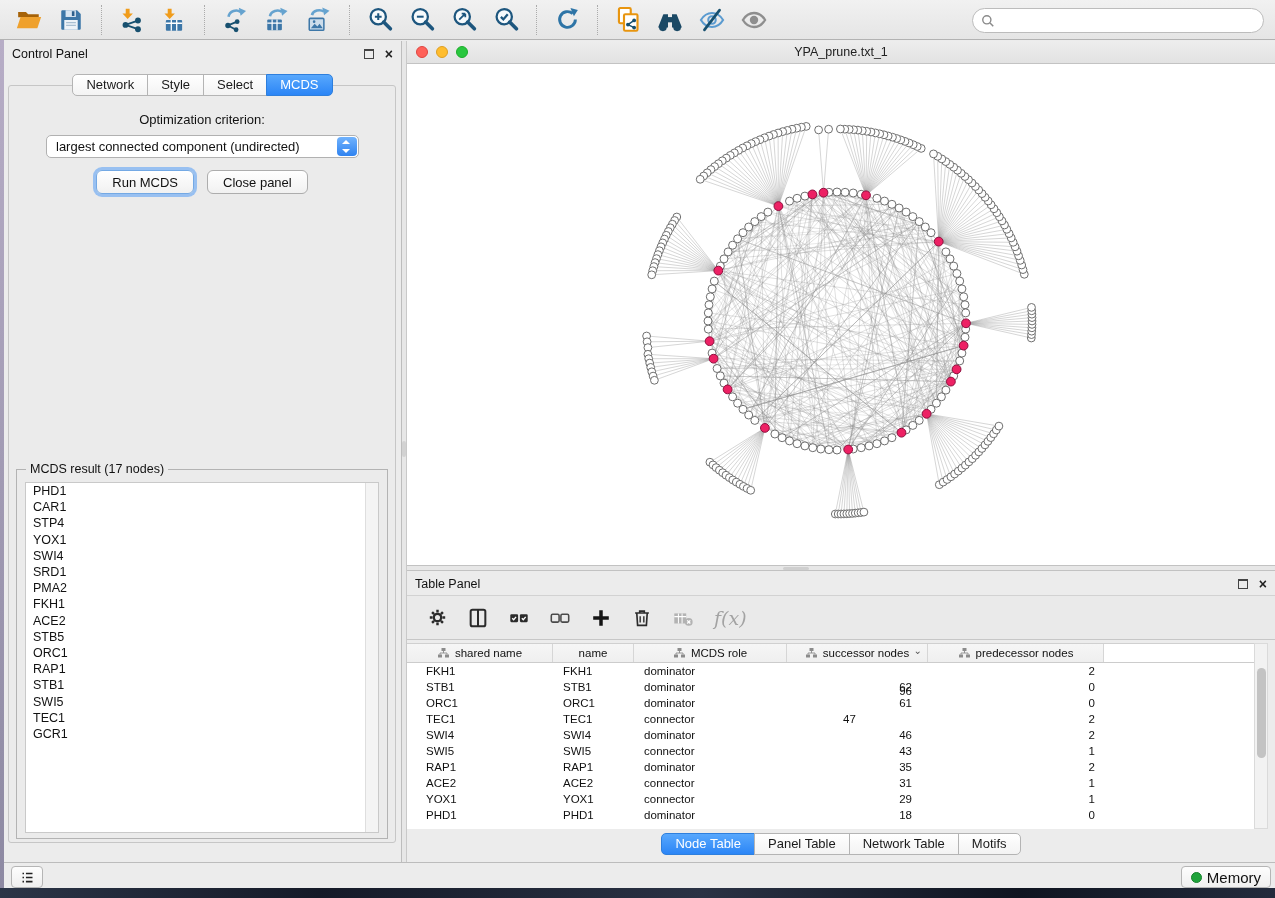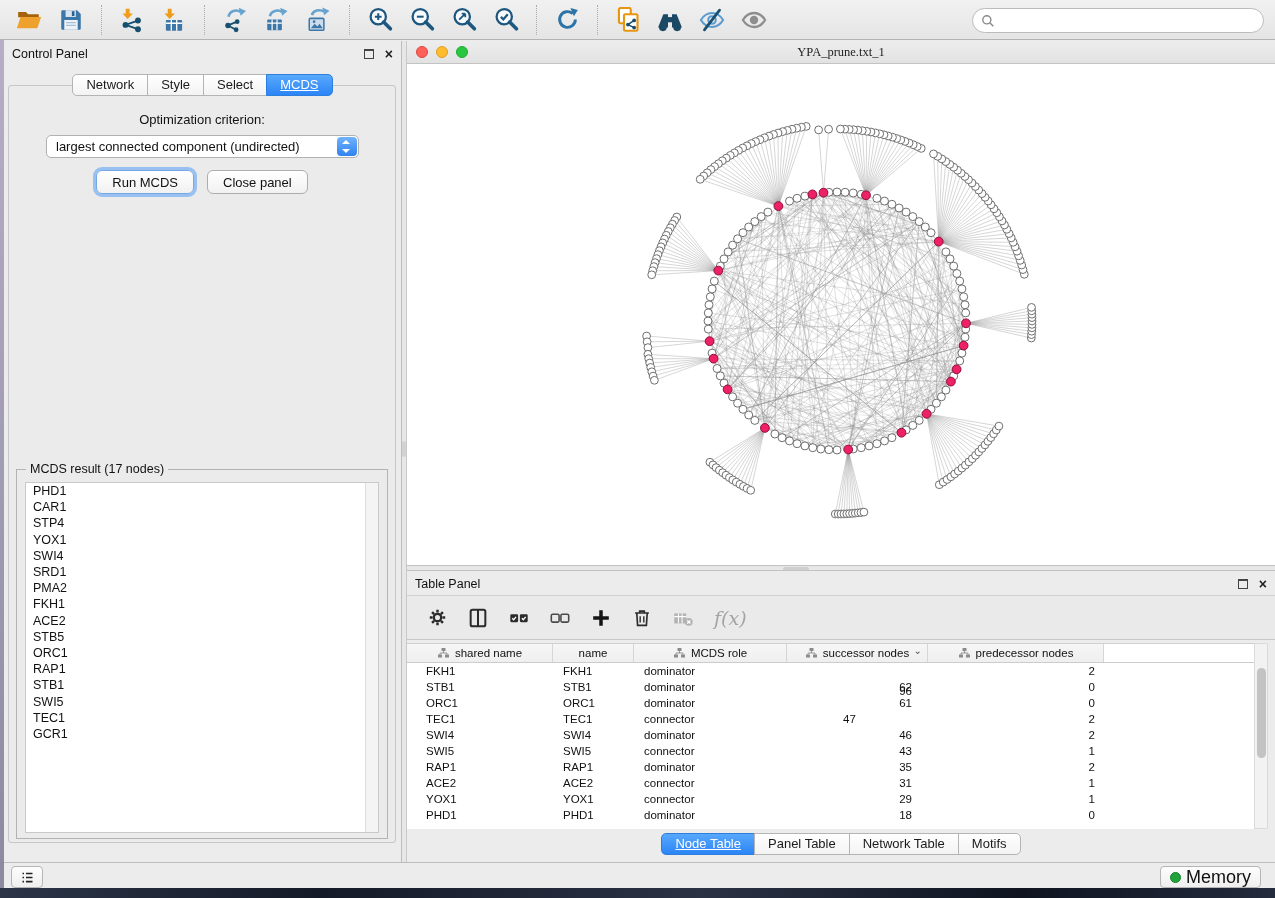--- a/index.html
+++ b/index.html
@@ -26,21 +26,21 @@
   .panel-head .ttl{flex:1;}
   .float-ico{width:8px;height:7px;border:1px solid #444;border-top:2px solid #444;margin-right:11px;}
   .close-ico{font-size:14px;font-weight:bold;color:#222;line-height:1;}
   #cp-pane{position:absolute;left:4px;top:44px;width:388px;height:758px;box-sizing:border-box;
     background:#ebebeb;border:1px solid #c6c6c6;border-radius:3px;}
   #cp-tabs{position:absolute;left:0;top:33px;width:100%;display:flex;justify-content:center;z-index:2;}
   .segtab{border:1px solid #b4b4b4;margin-left:-1px;background:linear-gradient(#ffffff,#f3f3f3);
     padding:0 13px;height:20px;line-height:20px;font-size:13px;color:#1a1a1a;white-space:nowrap;}
   .segtab:first-child{border-radius:5px 0 0 5px;margin-left:0;}
   .segtab:last-child{border-radius:0 5px 5px 0;}
-  .segtab.sel{background:linear-gradient(#58a8fd,#2b85f6);color:#fff;border-color:#2e7fdd;text-decoration:underline;}
+  .segtab.sel{background:linear-gradient(#58a8fd,#2b85f6);color:#fff;border-color:#2e7fdd;}
   #opt-label{position:absolute;left:0;top:26px;width:100%;text-align:center;font-size:13px;}
   #dropdown{position:absolute;left:37px;top:49px;width:313px;height:23px;box-sizing:border-box;background:#fff;
     border:1px solid #b1b1b1;border-radius:5px;font-size:13px;display:flex;align-items:center;padding-left:9px;}
   #dropdown .spin{position:absolute;right:1px;top:1px;width:20px;height:19px;border-radius:4px;
     background:linear-gradient(#70b2fd,#2f83f0);}
   #dropdown .spin i{position:absolute;left:5px;width:0;height:0;border-left:4.5px solid transparent;border-right:4.5px solid transparent;}
   #dropdown .spin i.up{top:3px;border-bottom:4.5px solid #fff;}
   #dropdown .spin i.dn{bottom:3px;border-top:4.5px solid #fff;}
   #cp-btns{position:absolute;left:0;top:84px;width:100%;display:flex;justify-content:center;gap:13px;}
   .mbtn{height:22px;padding:0 15px;background:linear-gradient(#ffffff,#f1f1f1);border:1px solid #adadad;
@@ -52,21 +52,21 @@
   #mcds-scroll{position:absolute;right:0;top:0;bottom:0;width:12px;background:#f4f4f4;border-left:1px solid #dedede;}
   .mcds-item{font-size:12.5px;line-height:16.2px;padding-left:7px;}
   
   #v-split{position:absolute;left:401px;top:41px;width:6px;height:821px;background:#e7e7e7;
     border-left:1px solid #bdbdbd;border-right:1px solid #c9c9c9;box-sizing:border-box;}
   #v-split .knob{position:absolute;left:0;top:400px;width:4px;height:16px;background:#d2d2d2;border-radius:2px;}
   #h-split{position:absolute;left:407px;top:565px;width:868px;height:6px;background:#e7e7e7;
     border-top:1px solid #c2c2c2;border-bottom:1px solid #c2c2c2;box-sizing:border-box;}
   #h-split .knob{position:absolute;left:376px;top:1px;width:26px;height:3px;background:#cfcfcf;border-radius:2px;}
   
-  #net-window{position:absolute;left:407px;top:41px;width:868px;height:524px;font-family:Liberation Serif, serif;}
+  #net-window{position:absolute;left:407px;top:41px;width:868px;height:524px;}
   #net-title{height:22px;background:linear-gradient(#ededed,#e2e2e2);border-bottom:1px solid #c3c3c3;
     position:relative;display:flex;align-items:center;justify-content:center;font-size:12.5px;color:#222;}
   .lights{position:absolute;left:9px;top:5px;display:flex;gap:8px;}
   .light{width:12px;height:12px;border-radius:50%;box-sizing:border-box;}
   .light.r{background:#ff6159;border:1px solid #df4540;}
   .light.y{background:#ffbd2e;border:1px solid #de9f23;}
   .light.g{background:#29c73f;border:1px solid #1dad2b;}
   #net-canvas{position:relative;width:868px;height:502px;background:#fff;}
   
   #table-panel{position:absolute;left:407px;top:571px;width:868px;height:291px;background:#ececec;}
@@ -86,22 +86,22 @@
   .td{box-sizing:border-box;white-space:nowrap;overflow:hidden;}
   #tbl-scroll{position:absolute;left:847px;top:72px;width:14px;height:186px;background:#f2f2f2;
     border:1px solid #dadada;box-sizing:border-box;}
   #tbl-thumb{position:absolute;left:1.5px;top:24px;width:9px;height:90px;background:#c3c3c3;border-radius:5px;}
   #tp-tabs{position:absolute;left:0;top:262px;width:100%;display:flex;justify-content:center;}
   
   #status-bar{position:absolute;left:4px;top:862px;width:1271px;height:26px;box-sizing:border-box;
     background:#ececec;border-top:1px solid #bcbcbc;}
   #task-btn{position:absolute;left:7px;top:3px;width:30px;height:20px;border:1px solid #b5b5b5;border-radius:4px;
     background:linear-gradient(#fdfdfd,#efefef);display:flex;align-items:center;justify-content:center;}
-  #memory-btn{position:absolute;right:14px;top:3px;height:20px;padding:0 9px;border:1px solid #b5b5b5;border-radius:4px;
-    background:linear-gradient(#fdfdfd,#efefef);display:flex;align-items:center;gap:5px;font-size:18px;margin-left:11px;}
+  #memory-btn{position:absolute;right:4px;top:3px;height:20px;padding:0 9px;border:1px solid #b5b5b5;border-radius:4px;
+    background:linear-gradient(#fdfdfd,#efefef);display:flex;align-items:center;gap:5px;font-size:15px;margin-left:11px;}
   #memory-dot{width:11px;height:11px;border-radius:50%;background:#1fa33a;border:1px solid #15802b;box-sizing:border-box;}
 </style>
 </head>
 <body>
 
 <div id="toolbar">
   <div class="tbtn">
       <svg width="26" height="26" viewBox="0 0 24 24">
         <path d="M2 4.5h7.2l2 2.3H21v2.7H2z" fill="#a66207"></path>
         <path d="M.8 19.5L4.2 9.2h19L19.7 19.5z" fill="#efa12d"></path>

